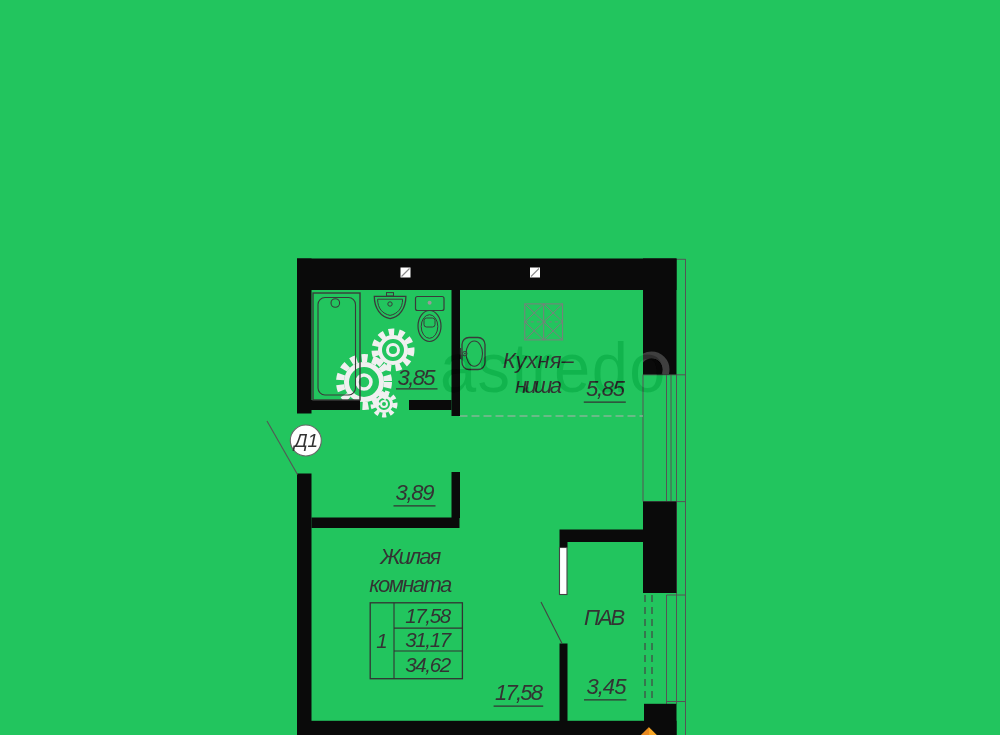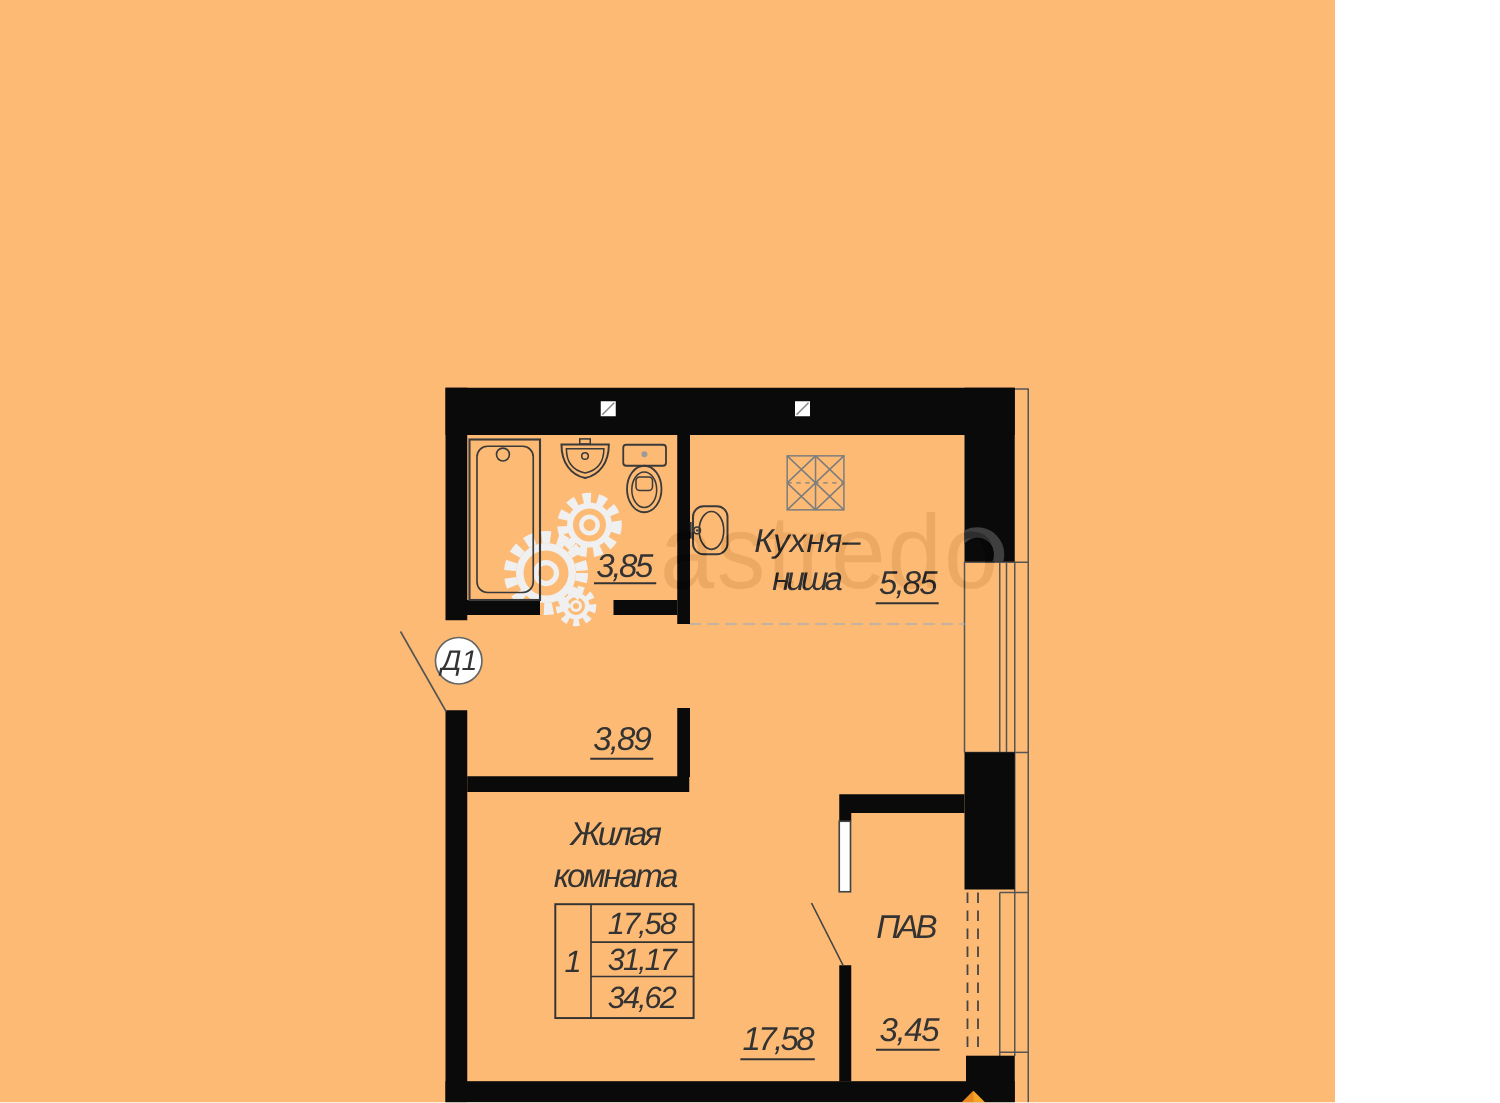--- a/index.html
+++ b/index.html
@@ -1,16 +1,16 @@
 <!DOCTYPE html>
 <html><head>
 <meta charset="utf-8">
 <style>
   html,body{margin:0;padding:0;background:#ffffff;}
-  #c{position:relative;width:860px;height:735px;overflow:hidden;font-family:"Liberation Sans",sans-serif;background:#fdba74;filter:blur(0.3px);padding-left:30px;}
+  #c{position:relative;width:1000px;height:735px;overflow:hidden;font-family:"Liberation Sans",sans-serif;background:#22c55e;filter:blur(0.3px);}
   #c svg{position:absolute;left:0;top:0;}
   .wm{position:absolute;left:440px;top:333.2px;font-size:70px;font-style:normal;
       letter-spacing:1.5px;color:#111111;mix-blend-mode:difference;line-height:1;
       transform:scaleX(0.93);transform-origin:left top;
       font-family:"Liberation Sans",sans-serif;}
 </style>
 </head>
 <body>
 <div id="c">
 

